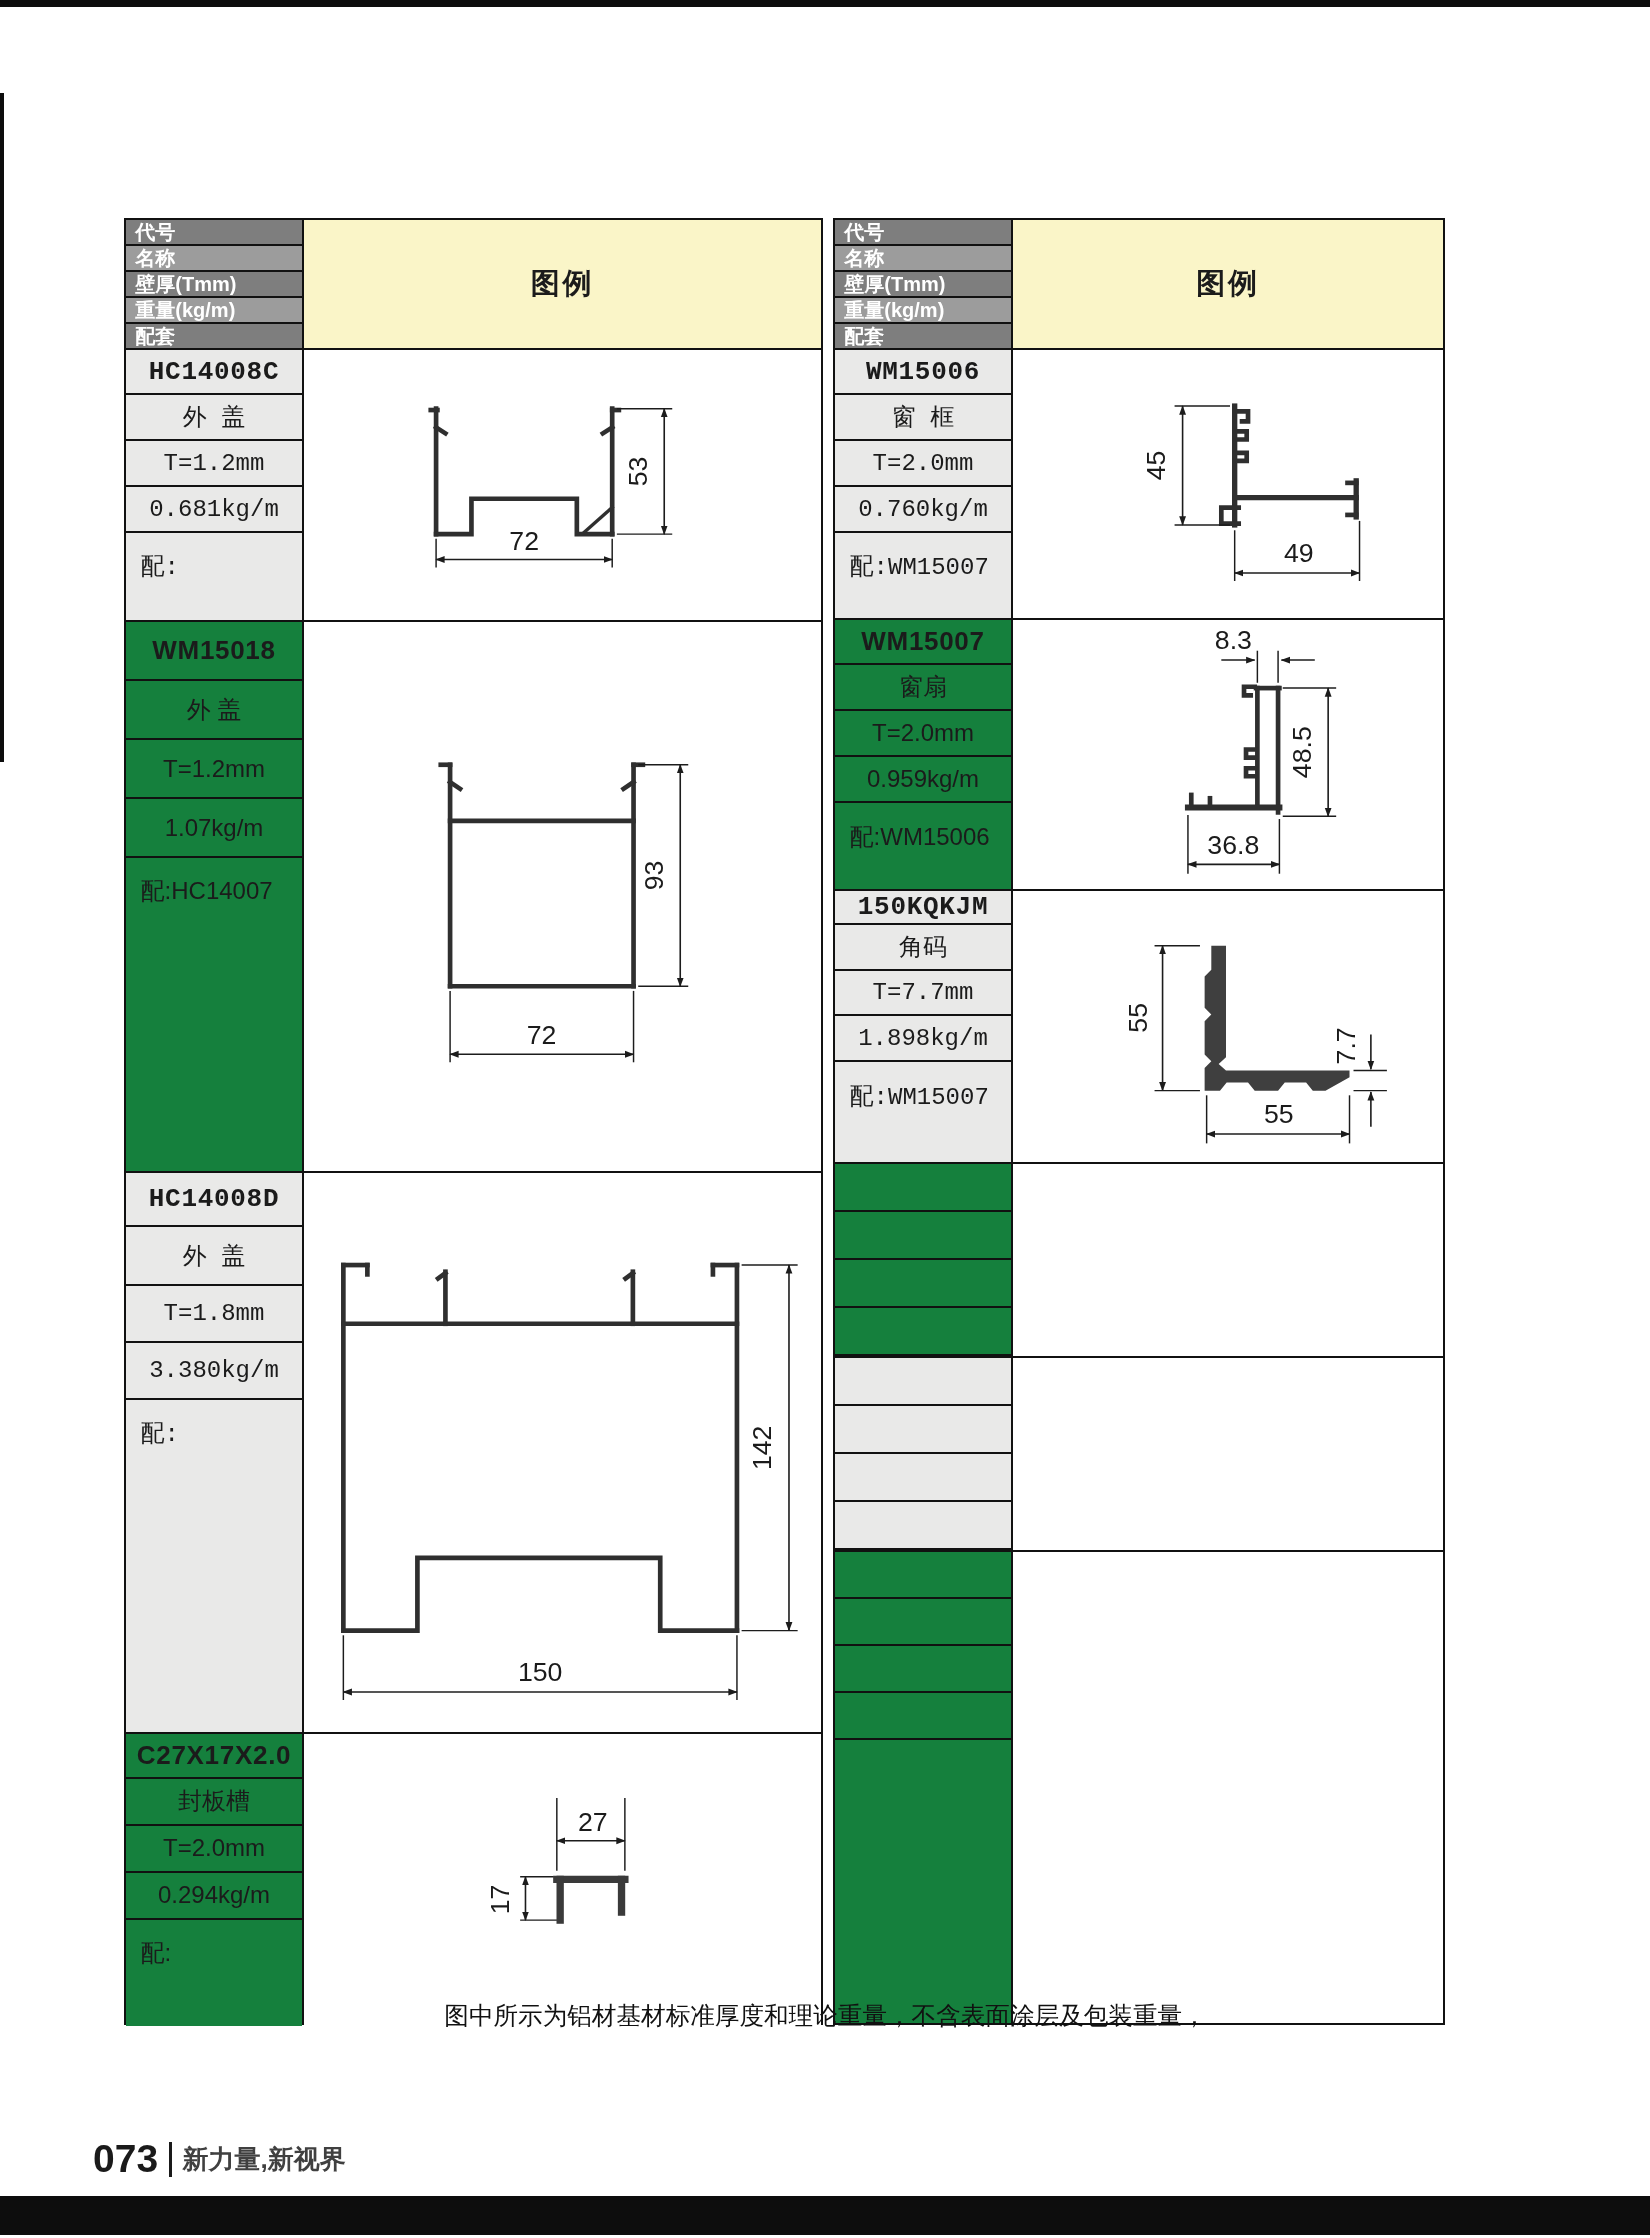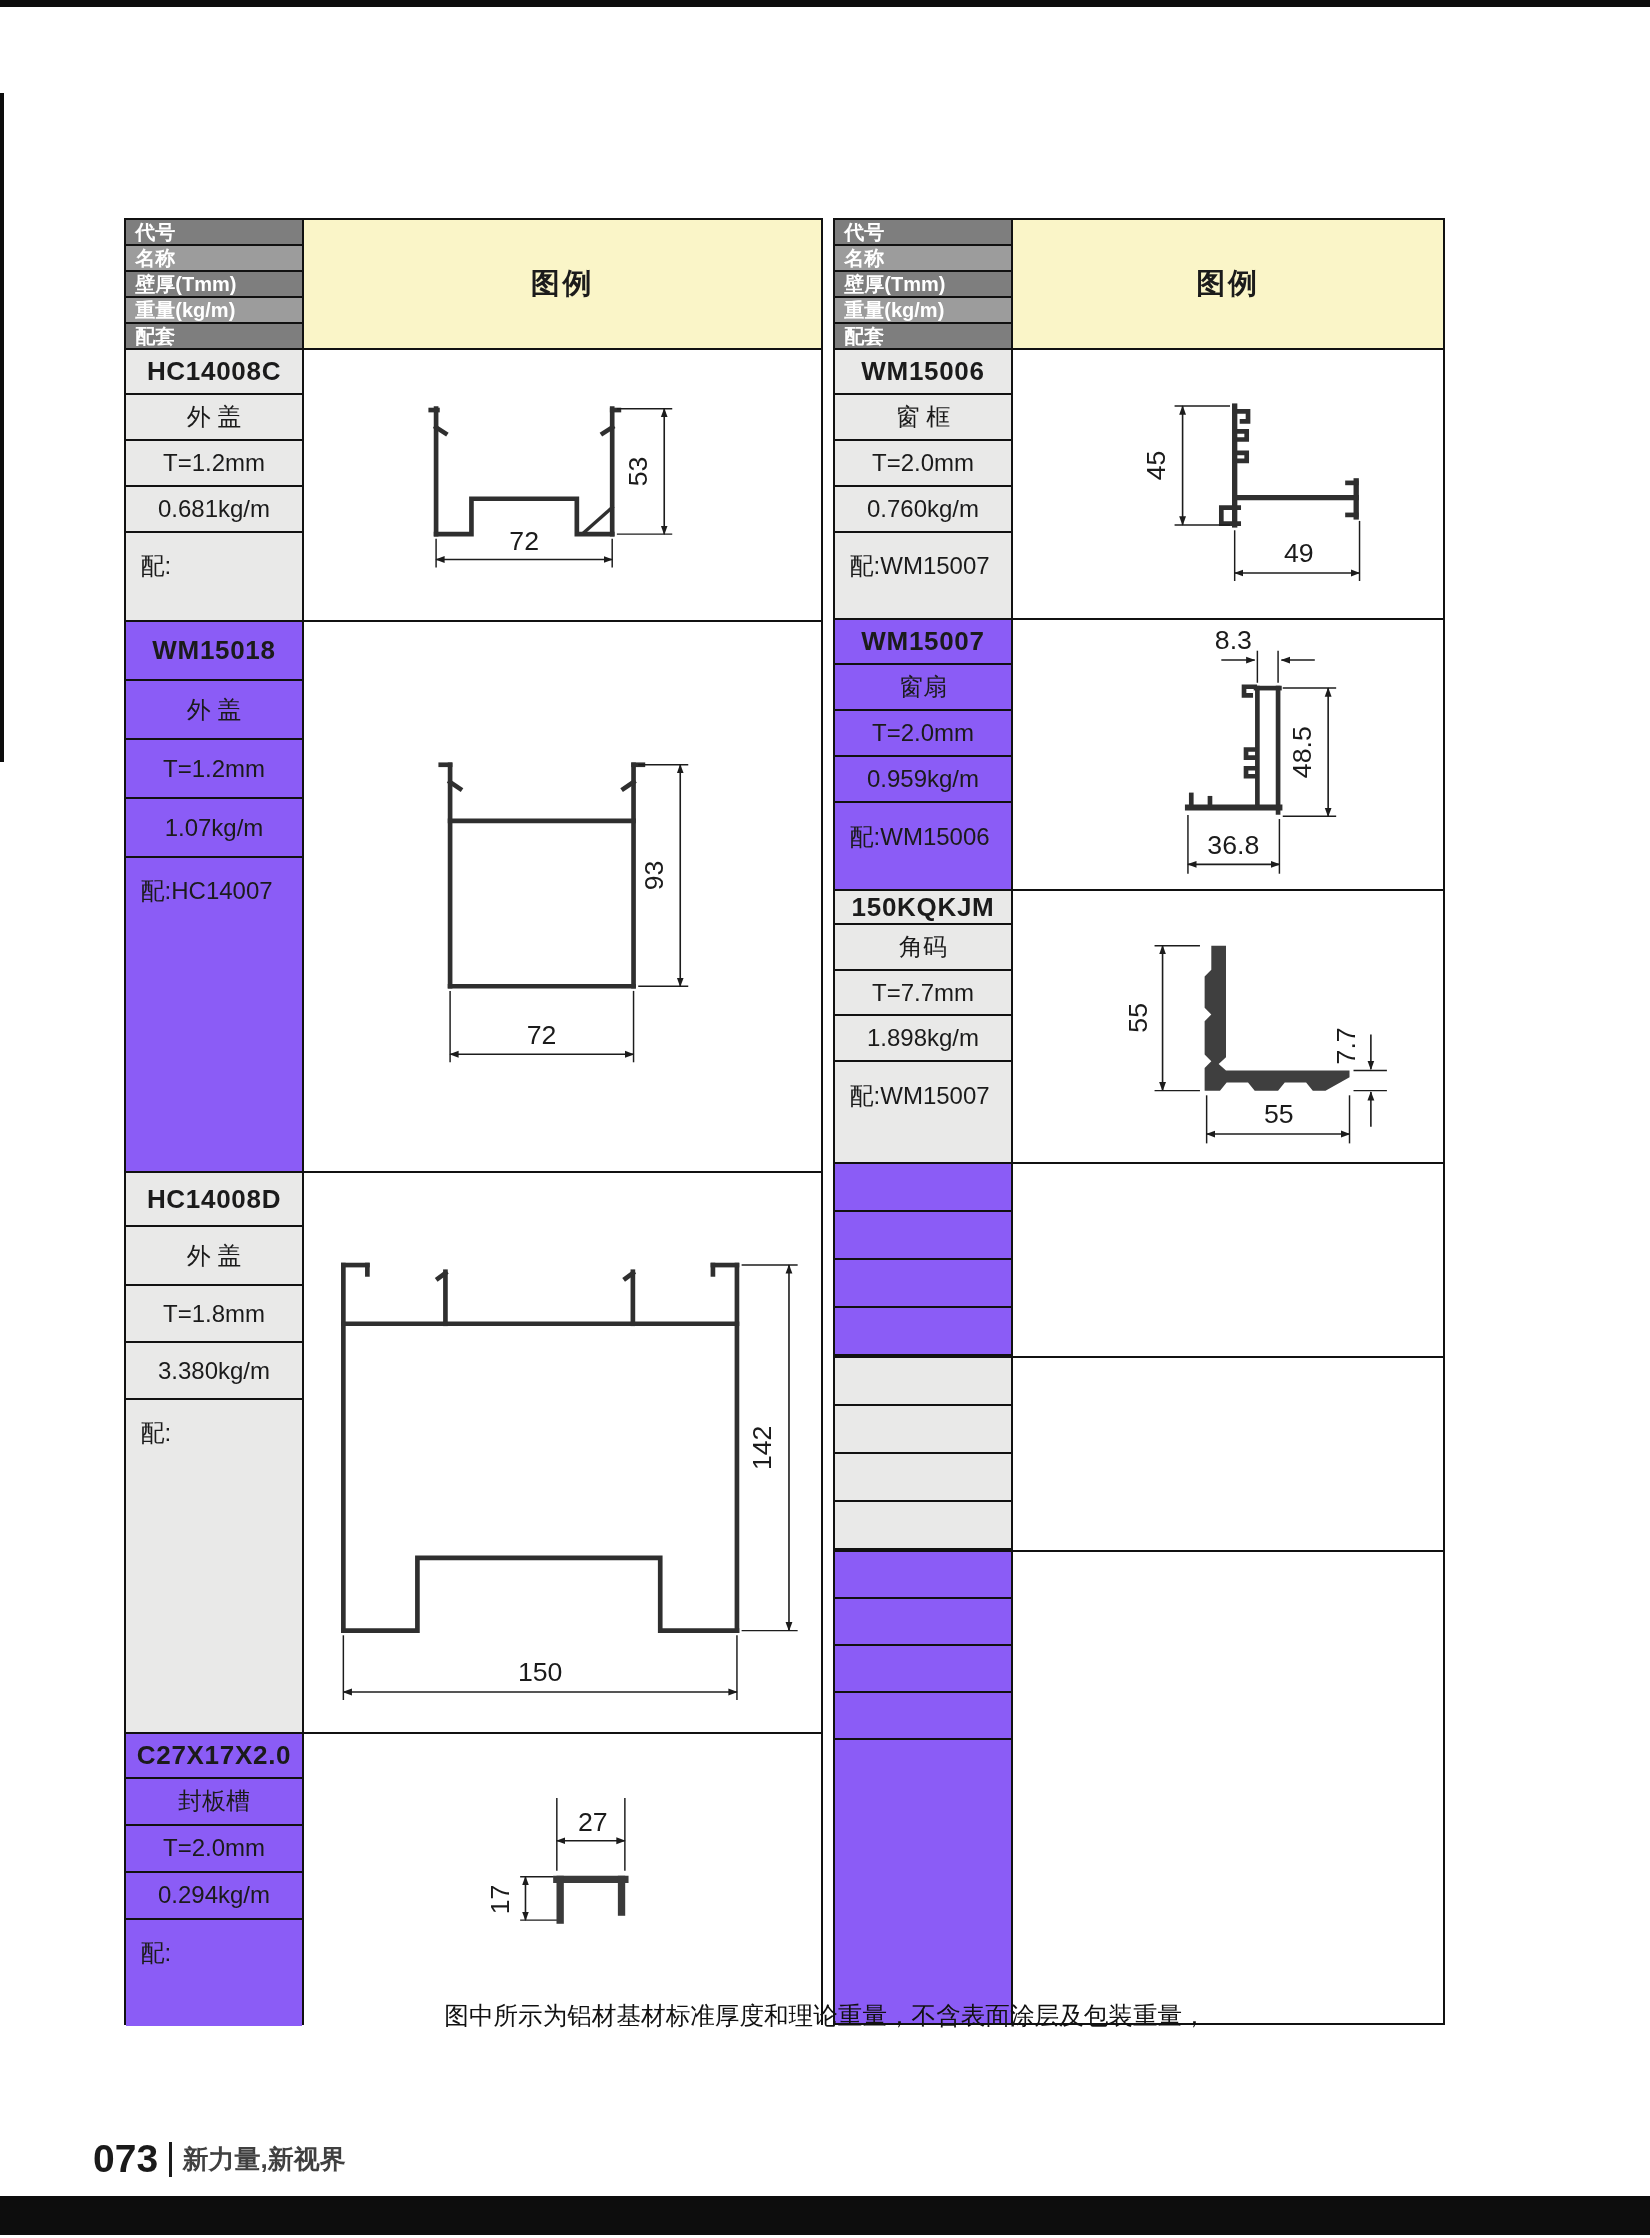--- a/index.html
+++ b/index.html
@@ -12,22 +12,22 @@
   .ptable{position:absolute;top:218px;height:1807px;background:#111;border:2.7px solid #111;
           display:flex;flex-direction:column;gap:2px;box-sizing:border-box;}
   #ltable{left:124px;width:699px;}
   #rtable{left:833px;width:612px;}
   .block{display:flex;gap:2px;flex:0 0 auto;}
   .block.grow{flex:1 1 auto;}
   .labels{width:176px;display:flex;flex-direction:column;gap:2px;flex:0 0 auto;}
   .art{flex:1 1 auto;background:#ffffff;display:flex;align-items:stretch;justify-content:stretch;}
   .art svg{width:100%;height:100%;display:block;}
   .cell{display:flex;align-items:center;justify-content:center;font-size:24px;box-sizing:border-box;}
-  .labels.g .cell{background:#e9e9e8;}
-  .labels.y .cell{background:#8b5cf6;}
+  .labels.g .cell{background:#e9e9e8;font-family:Liberation Mono, monospace;}
+  .labels.y .cell{background:#15803d;}
   .cell.grow{flex:1 1 auto;}
   .code{font-weight:bold;font-size:26px;letter-spacing:0.7px;}
   .match{justify-content:flex-start;align-items:flex-start;padding:17.3px 0 0 14.6px;}
   .hdrc{background:#7e7e7e;color:#fff;font-weight:bold;font-size:20px;justify-content:flex-start;padding-left:9.3px;height:24px;}
   .hdrc.alt{background:#9c9c9c;}
   .legend{background:#faf5c8;font-size:29px;font-weight:bold;letter-spacing:2.7px;}
   .pstroke{fill:none;stroke:#2f2f2f;stroke-width:7;stroke-linecap:square;stroke-linejoin:miter;}
   .pthick{fill:none;stroke:#3a3a3a;stroke-width:11;stroke-linecap:square;}
   .pfill{fill:#3f3f3f;stroke:none;}
   .ext{stroke:#1c1c1c;stroke-width:2.2;fill:none;}

